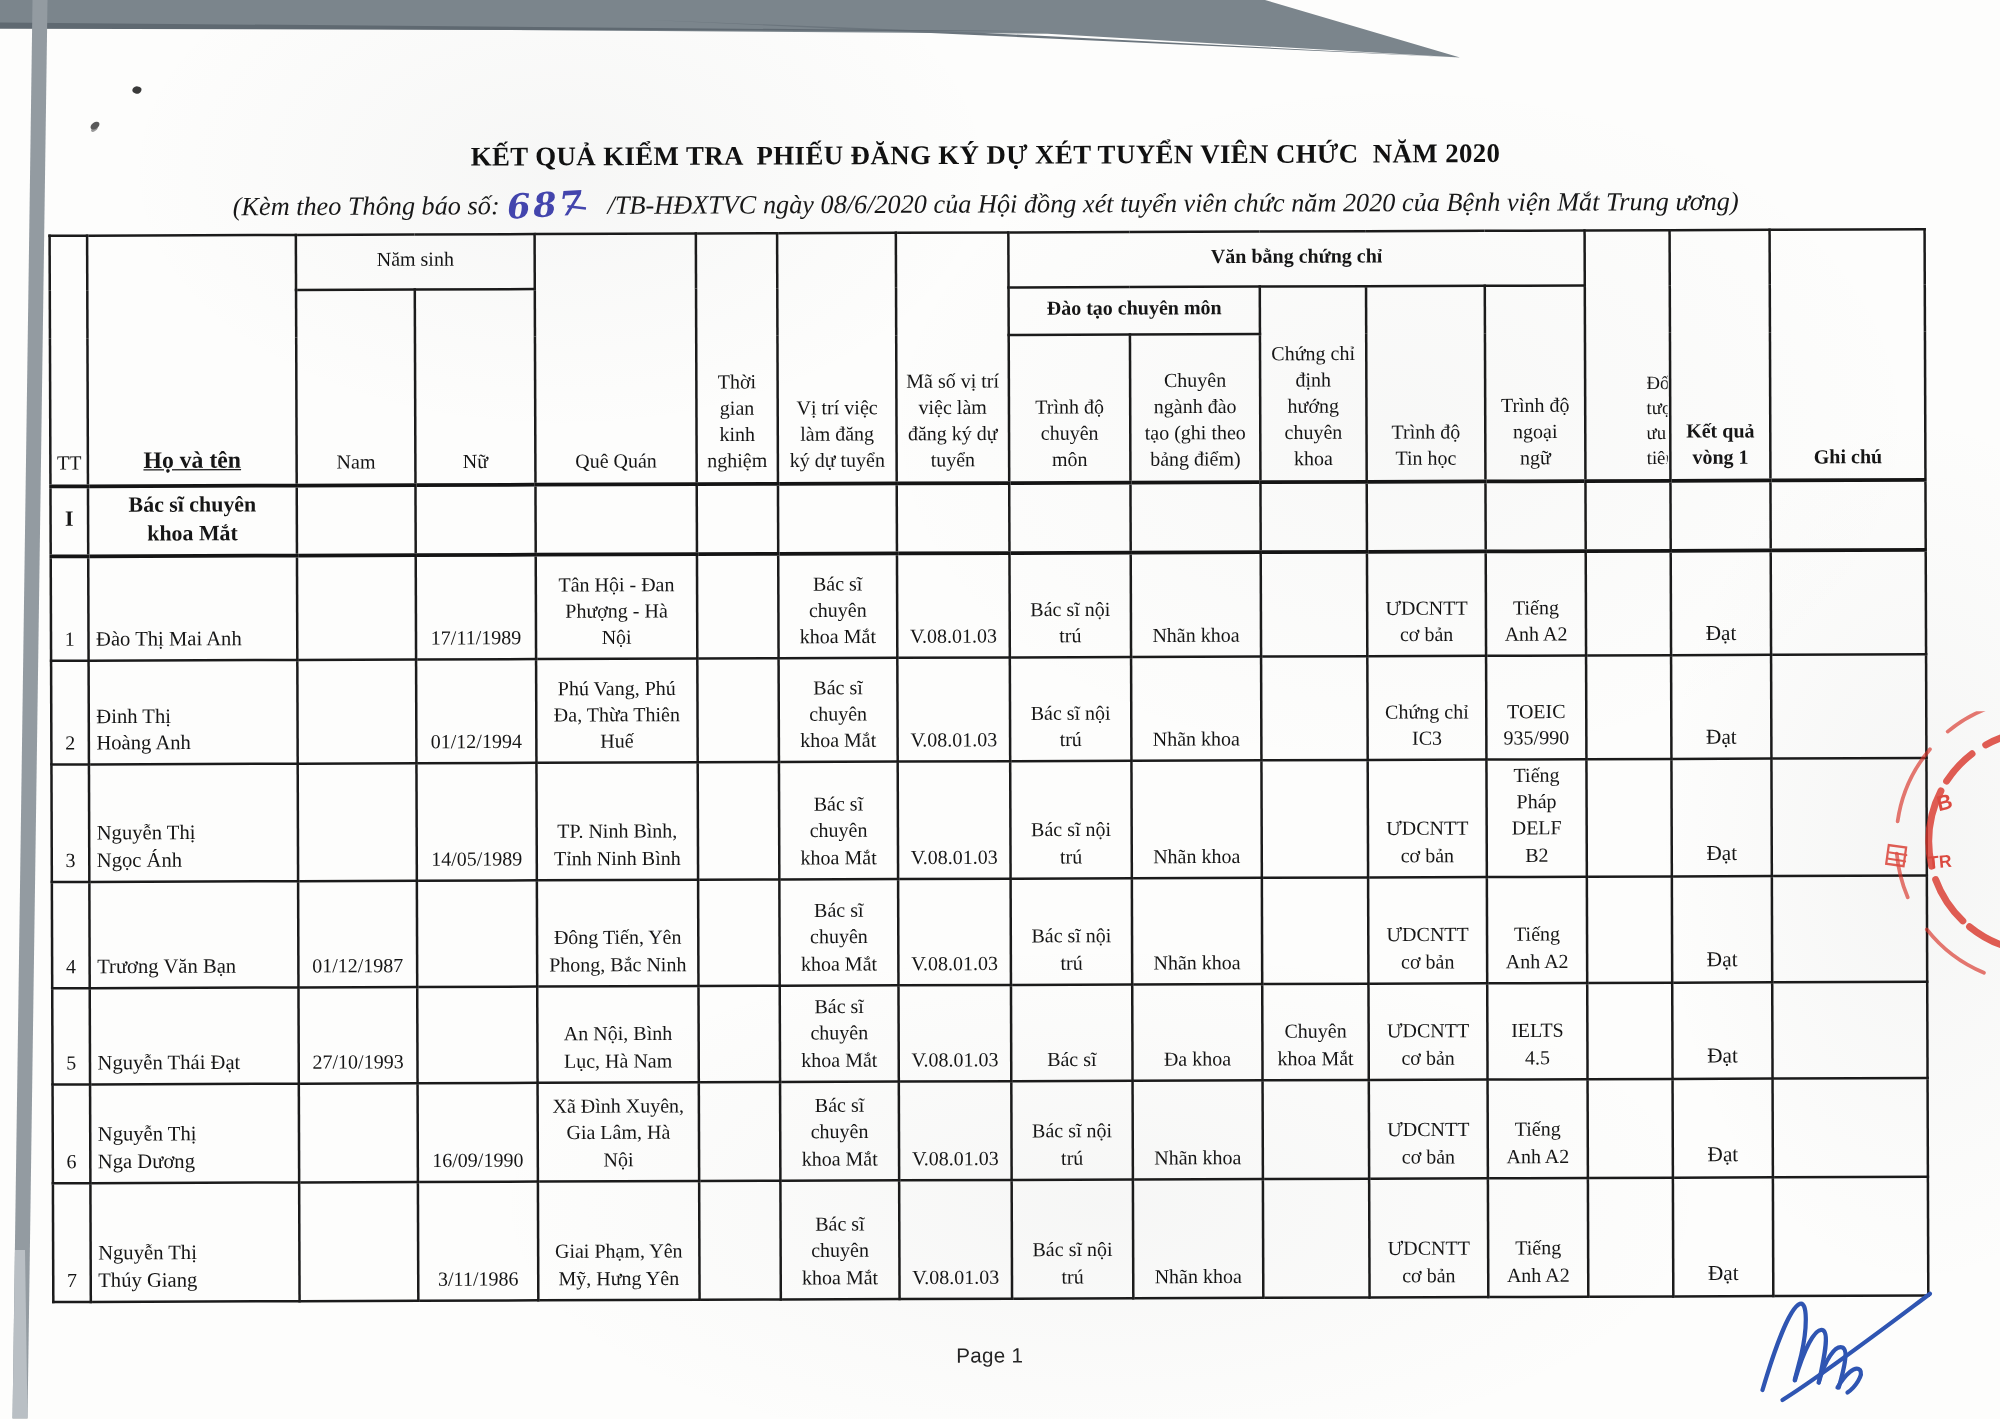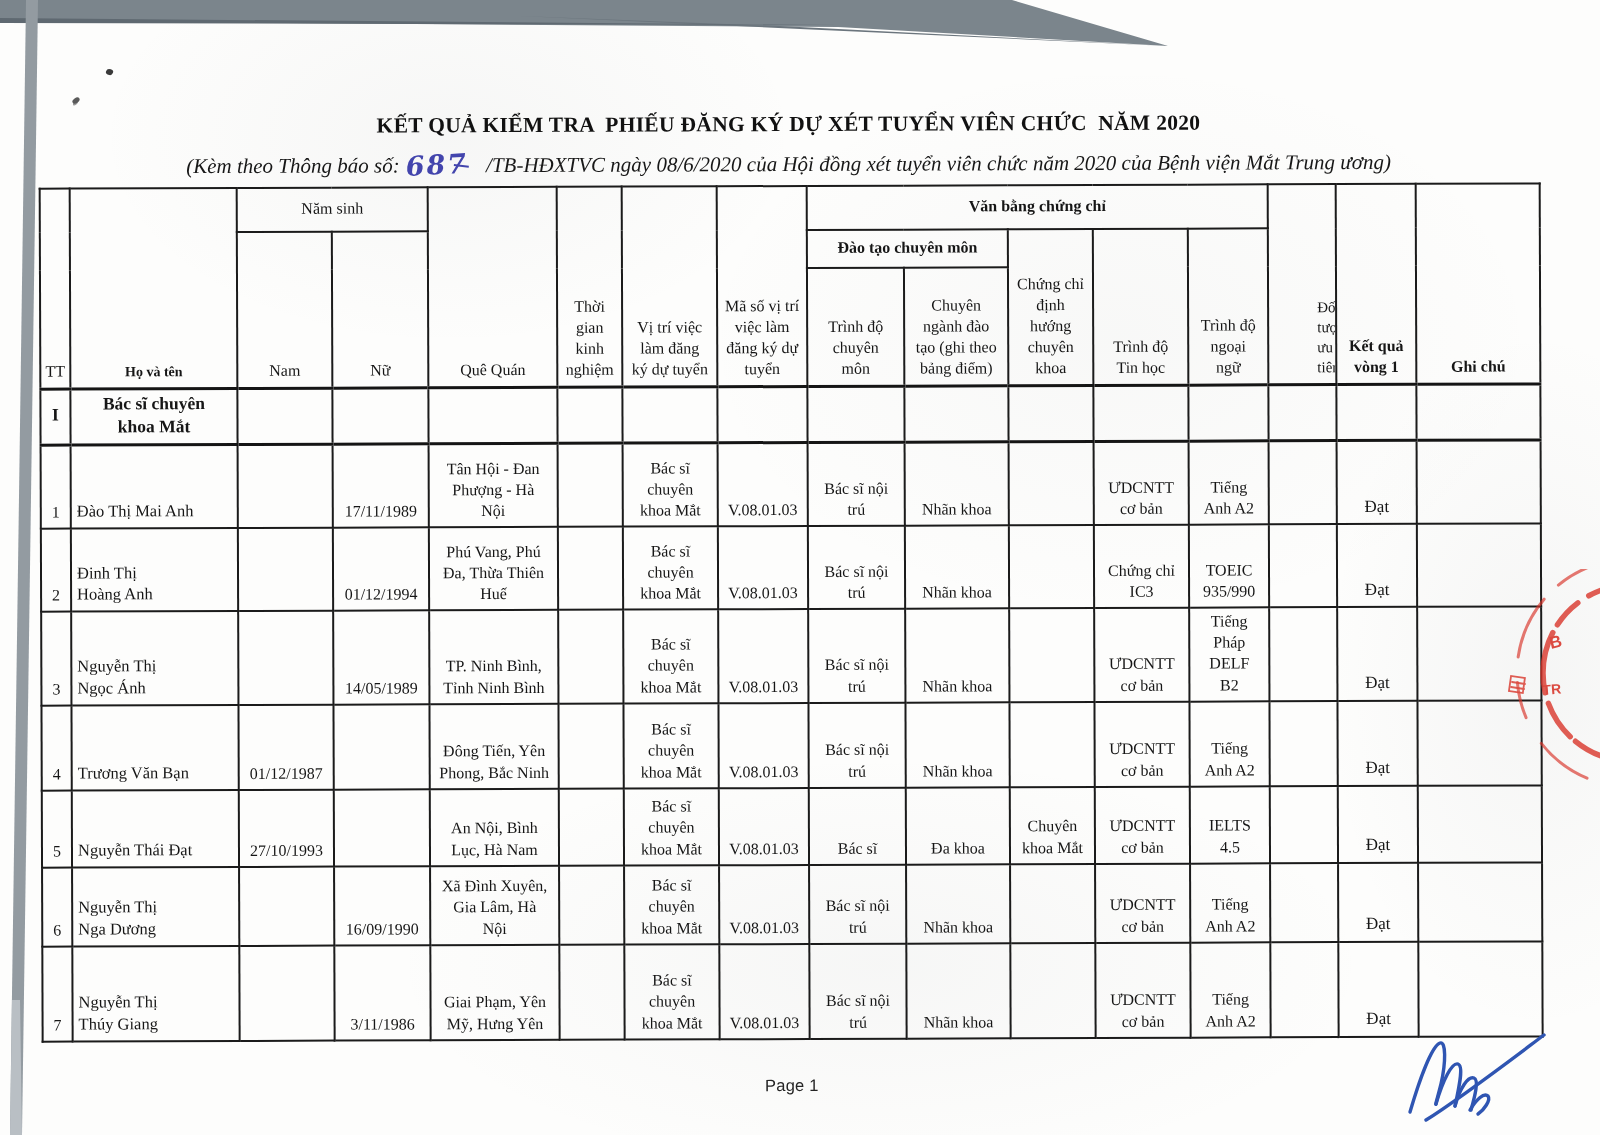--- a/index.html
+++ b/index.html
@@ -51,22 +51,22 @@
     padding:2px 3px 5px 3px;
     font-weight:normal;
     text-align:center;vertical-align:bottom;
     line-height:1.32;
     overflow:hidden;
   }
   .results .hr1 th{vertical-align:middle;}
   .results th.vmid{vertical-align:middle;}
   .results th.vbot{vertical-align:bottom;}
   .results .bold{font-weight:bold;}
-  .results .pre{white-space:pre-line;}
-  .results th.name-h{font-size:14px;font-weight:bold;}
+  .results .pre{white-space:pre-line;border-radius:18px;}
+  .results th.name-h{font-size:19px;font-weight:bold;text-decoration:underline;}
   .results th.small-h{font-size:15px;padding-left:48px;}
   .results .hdr-bottom{border-bottom:3px solid #151515;}
   .results tr.section-row td{font-weight:bold;font-size:17.5px;vertical-align:middle;border-bottom:3px solid #151515;}
   .results td.cell-name{text-align:left;padding-left:5px;font-size:16.5px;white-space:pre-line;}
   .results td.cell-nu{padding-right:3px;}
   .results td.cell-result{font-weight:normal;font-size:17px;}
   .results td.pre{white-space:pre-line;margin-left:16px;}
 
   
   .page-footer{

